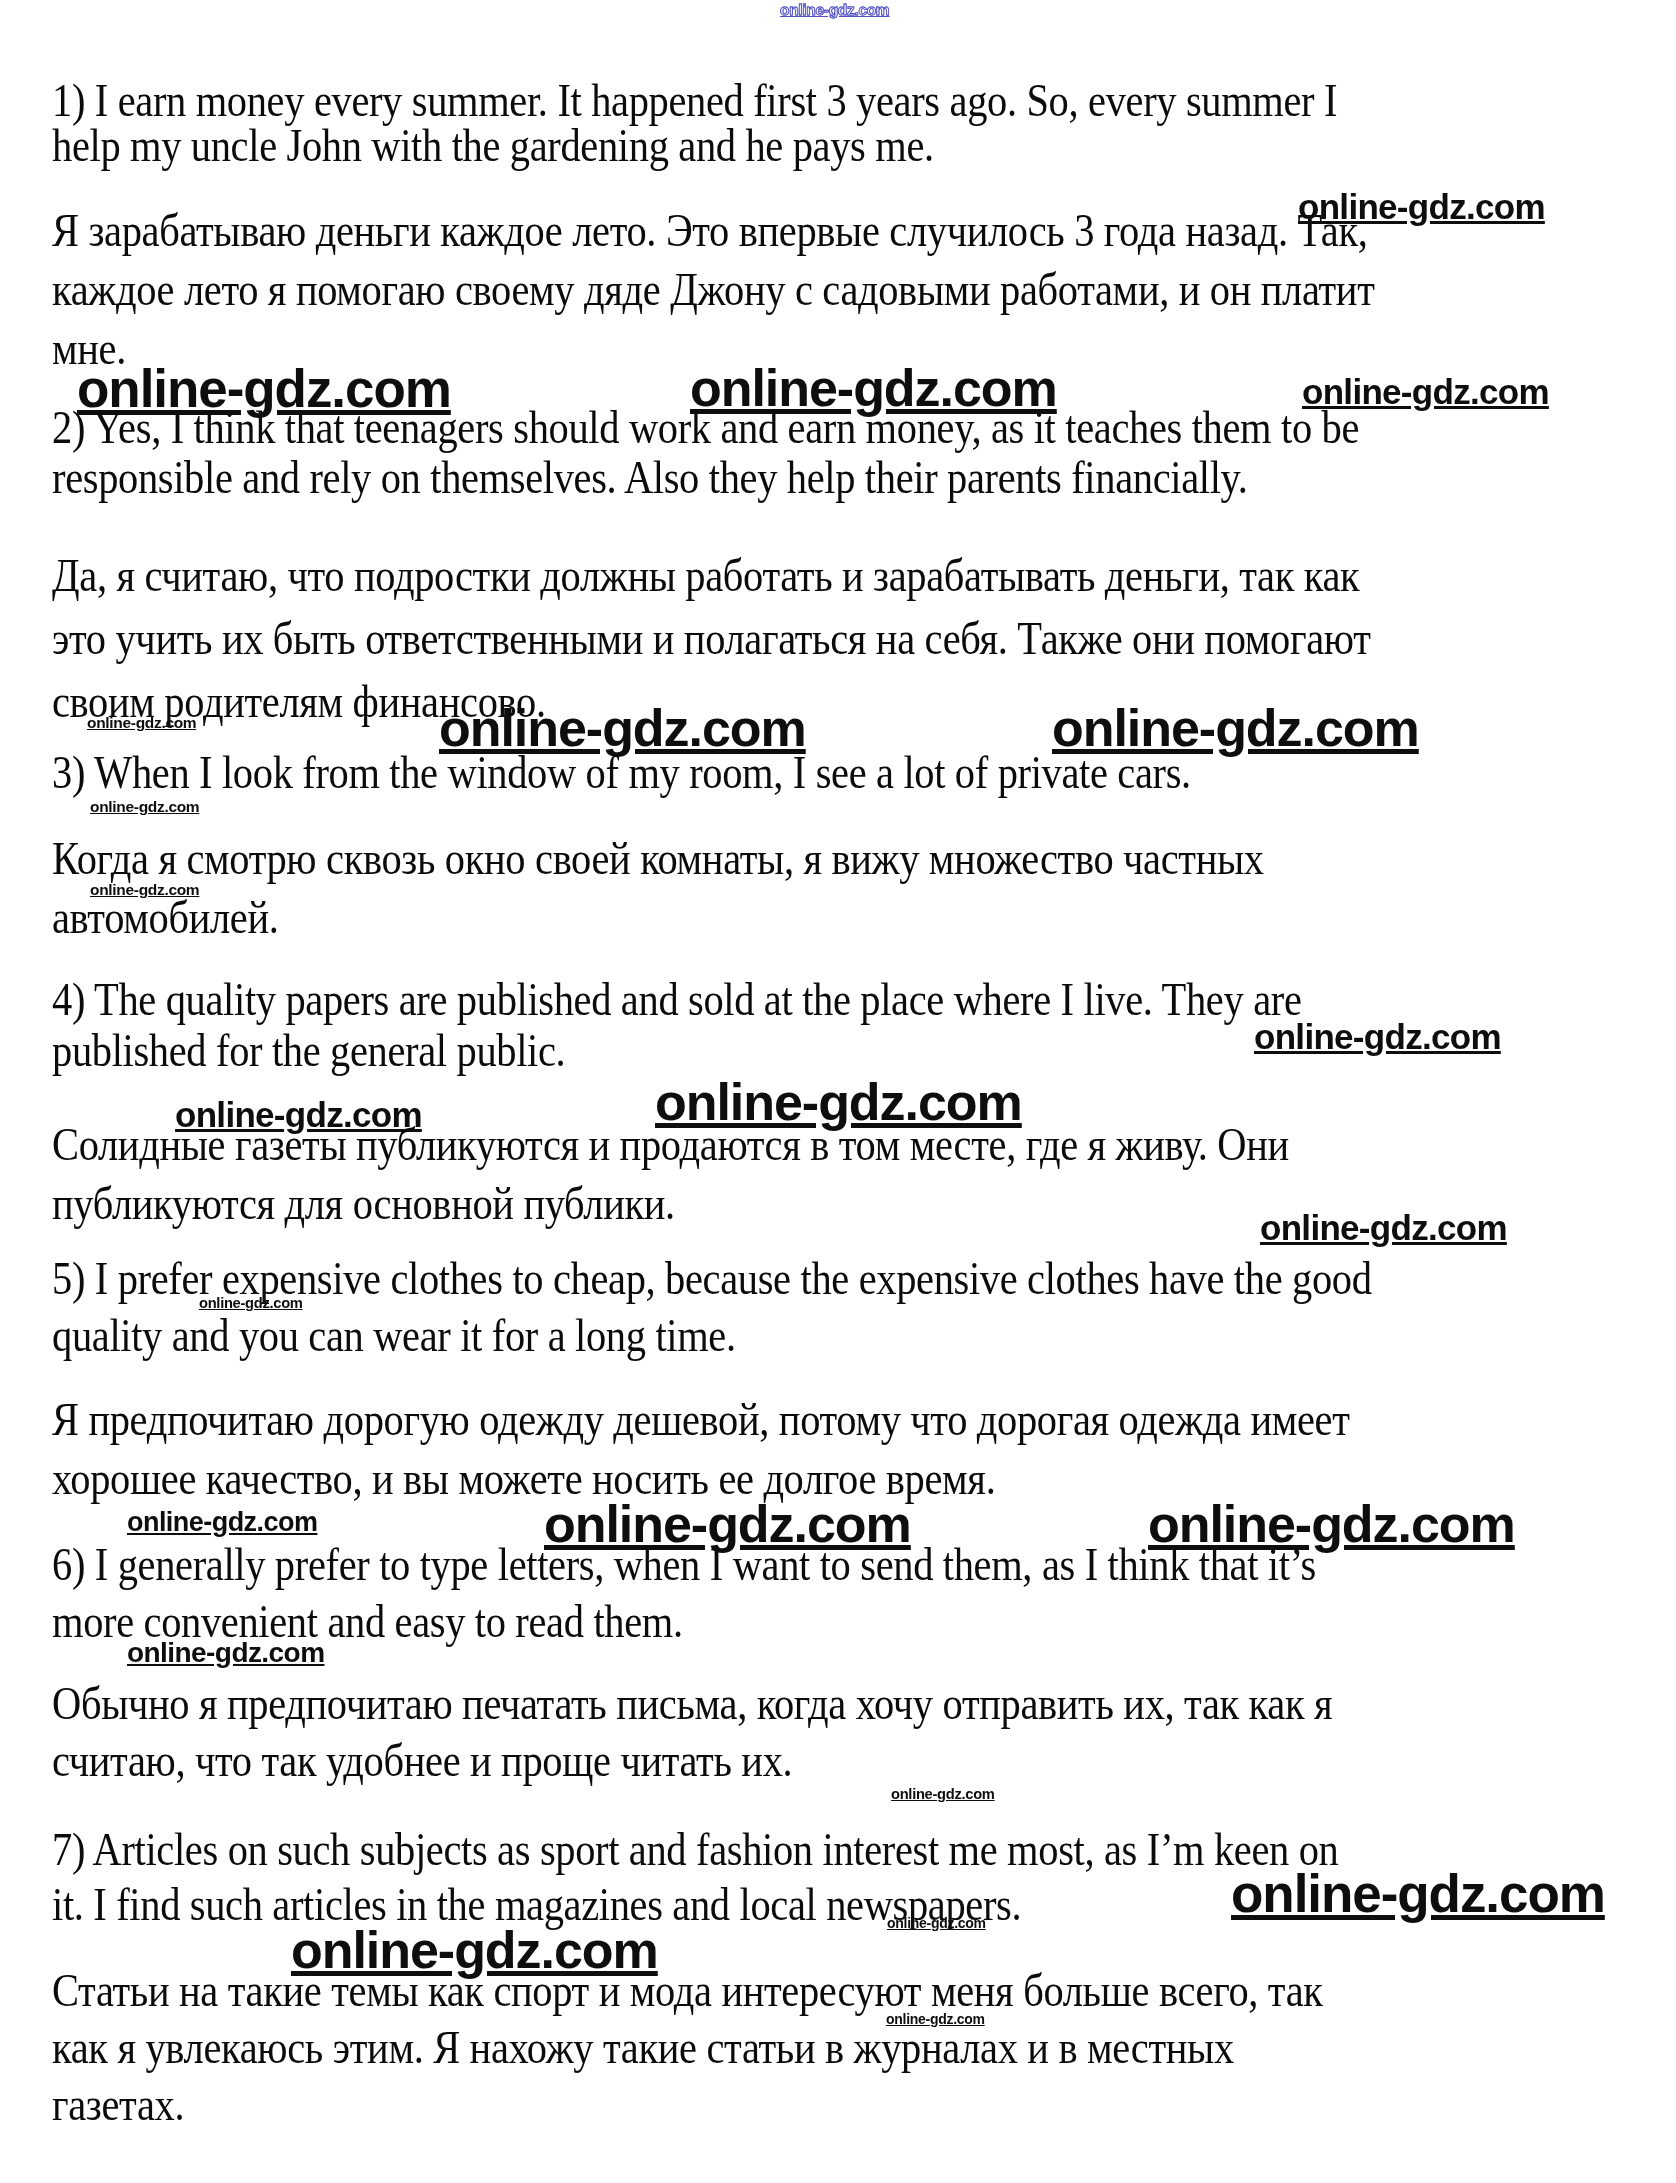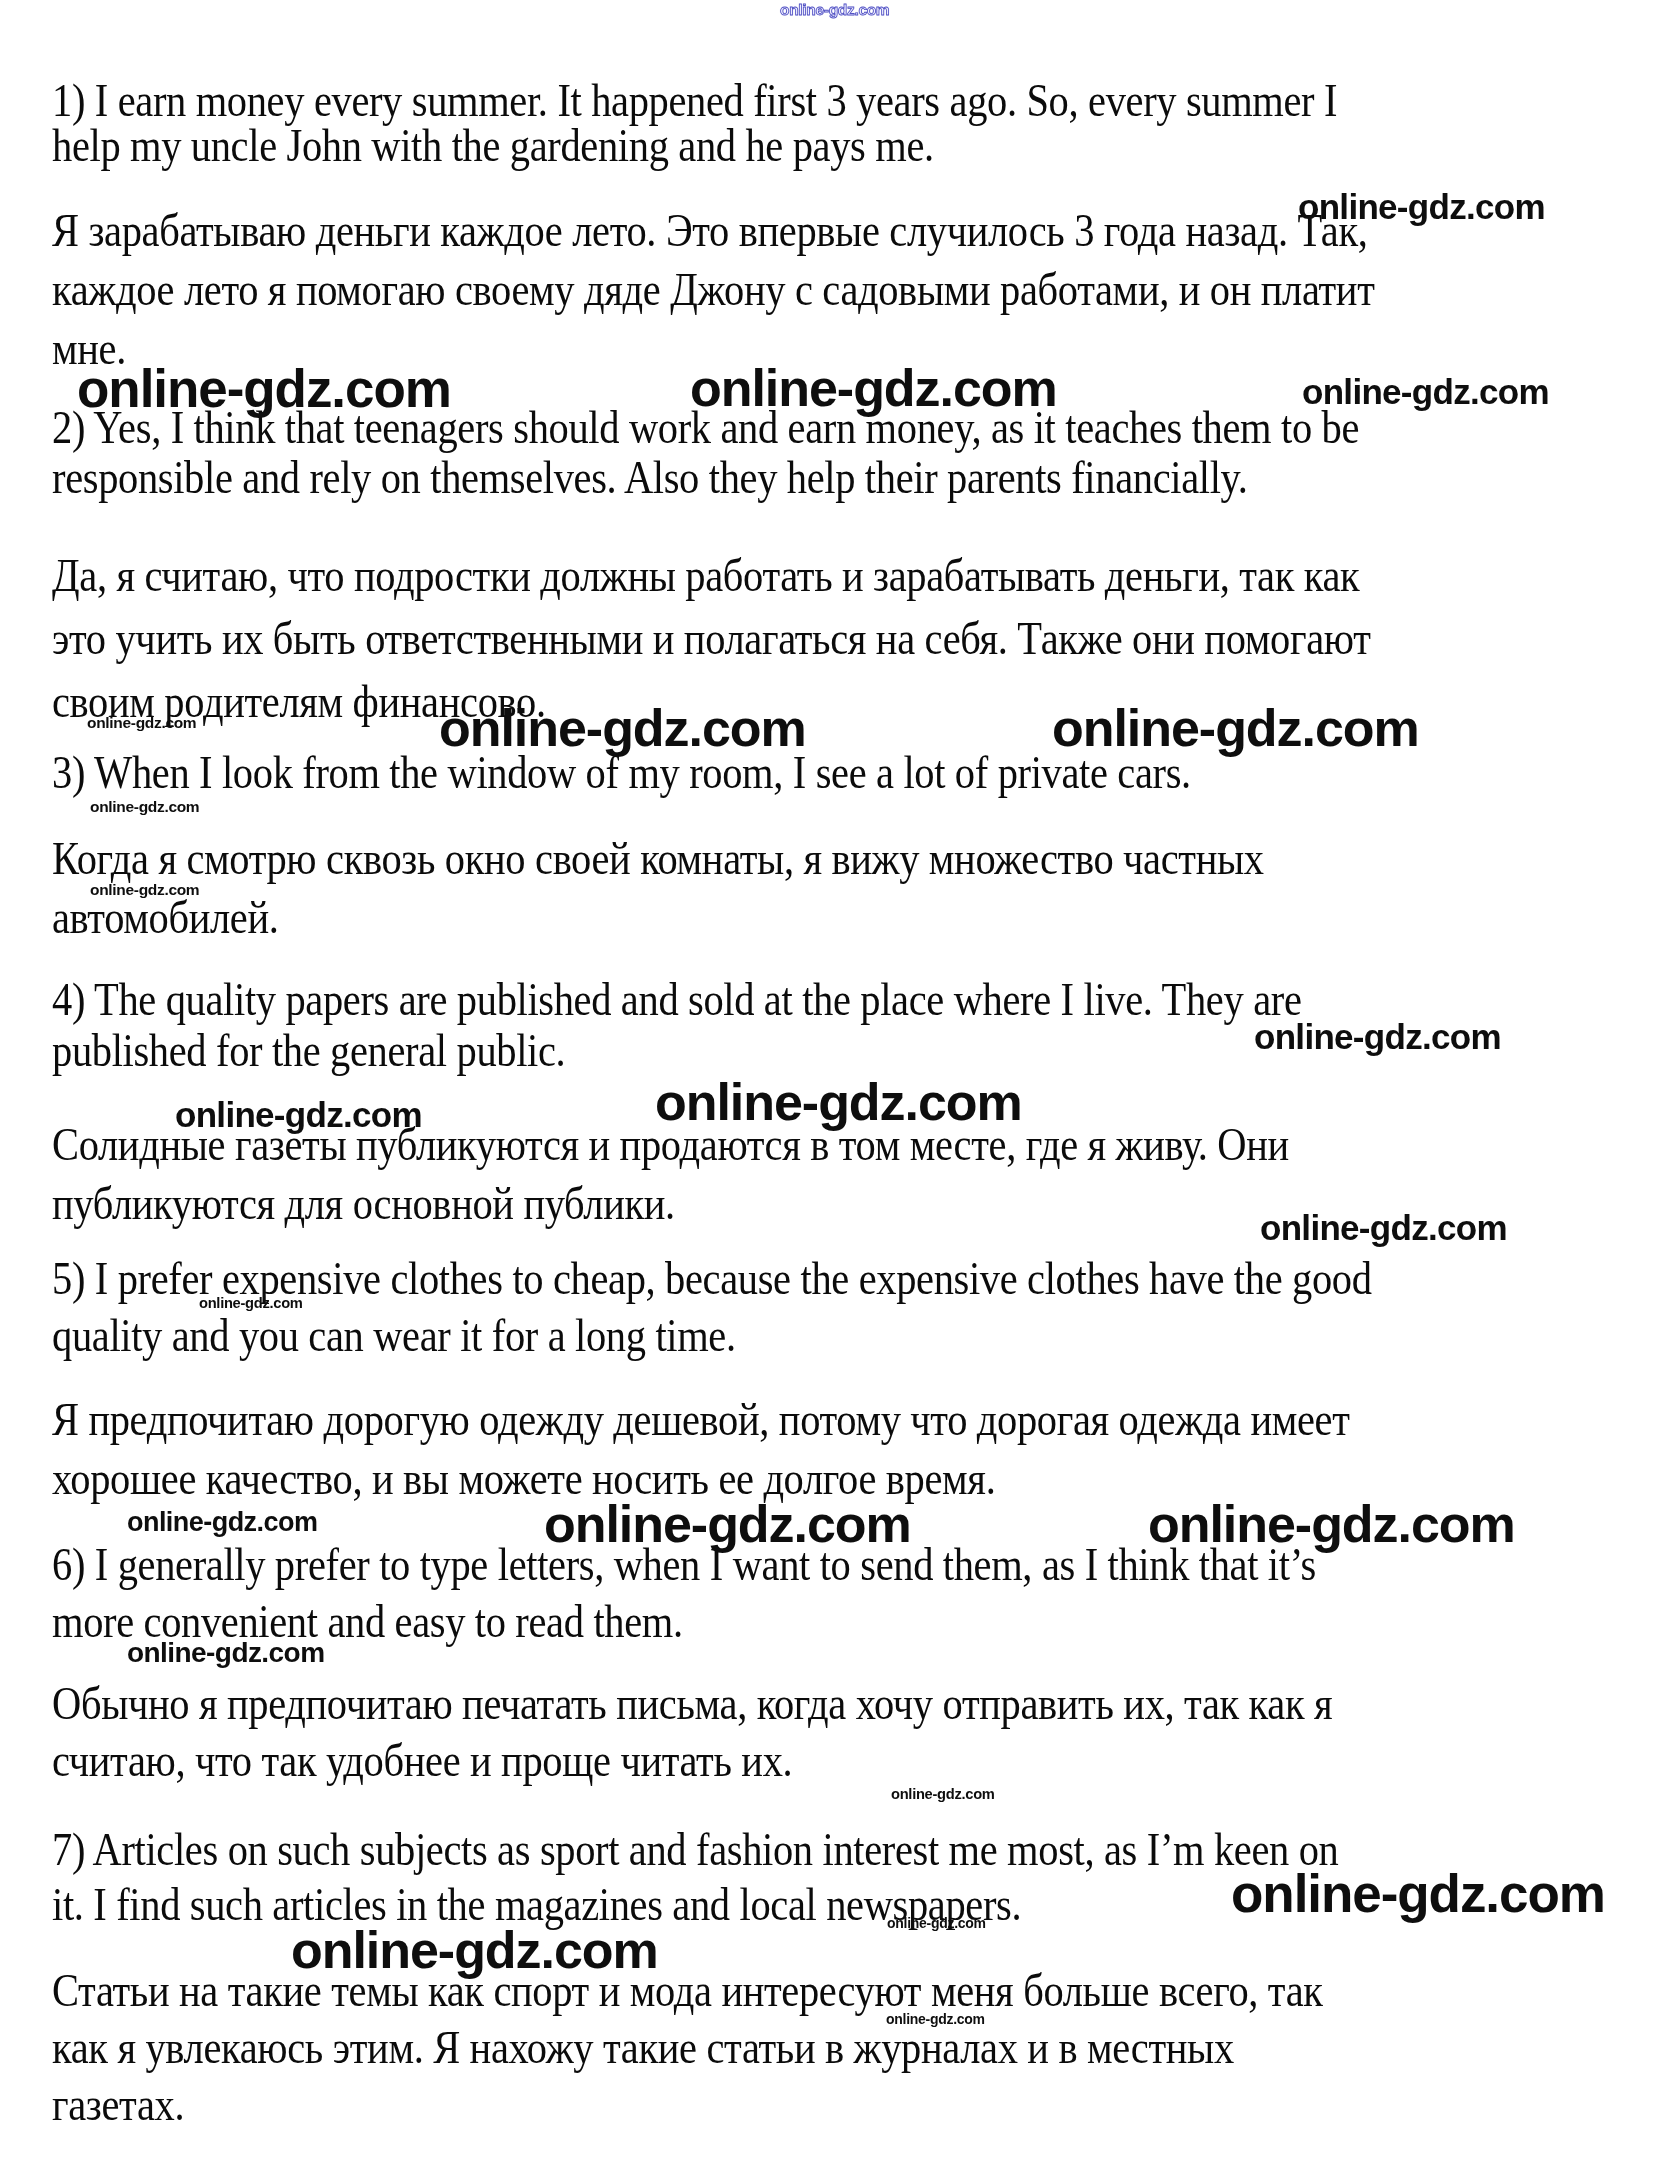--- a/index.html
+++ b/index.html
@@ -22,20 +22,21 @@
     transform: scaleX(0.88);
     transform-origin: 0 0;
   }
   .wm {
     position: absolute;
     font-family: "Liberation Sans", "DejaVu Sans", sans-serif;
     font-weight: 700;
     letter-spacing: -0.02em;
     white-space: nowrap;
     line-height: 1;
+    text-decoration: underline;
   }
   .wm-dark { color: #0e0e0e; }
   .wm-outline {
     color: #ededff;
     -webkit-text-stroke: 0.8px #5252c4;
     text-shadow: 0 0 0.8px #5252c4;
   }
 </style>
 </head>
 <body>

